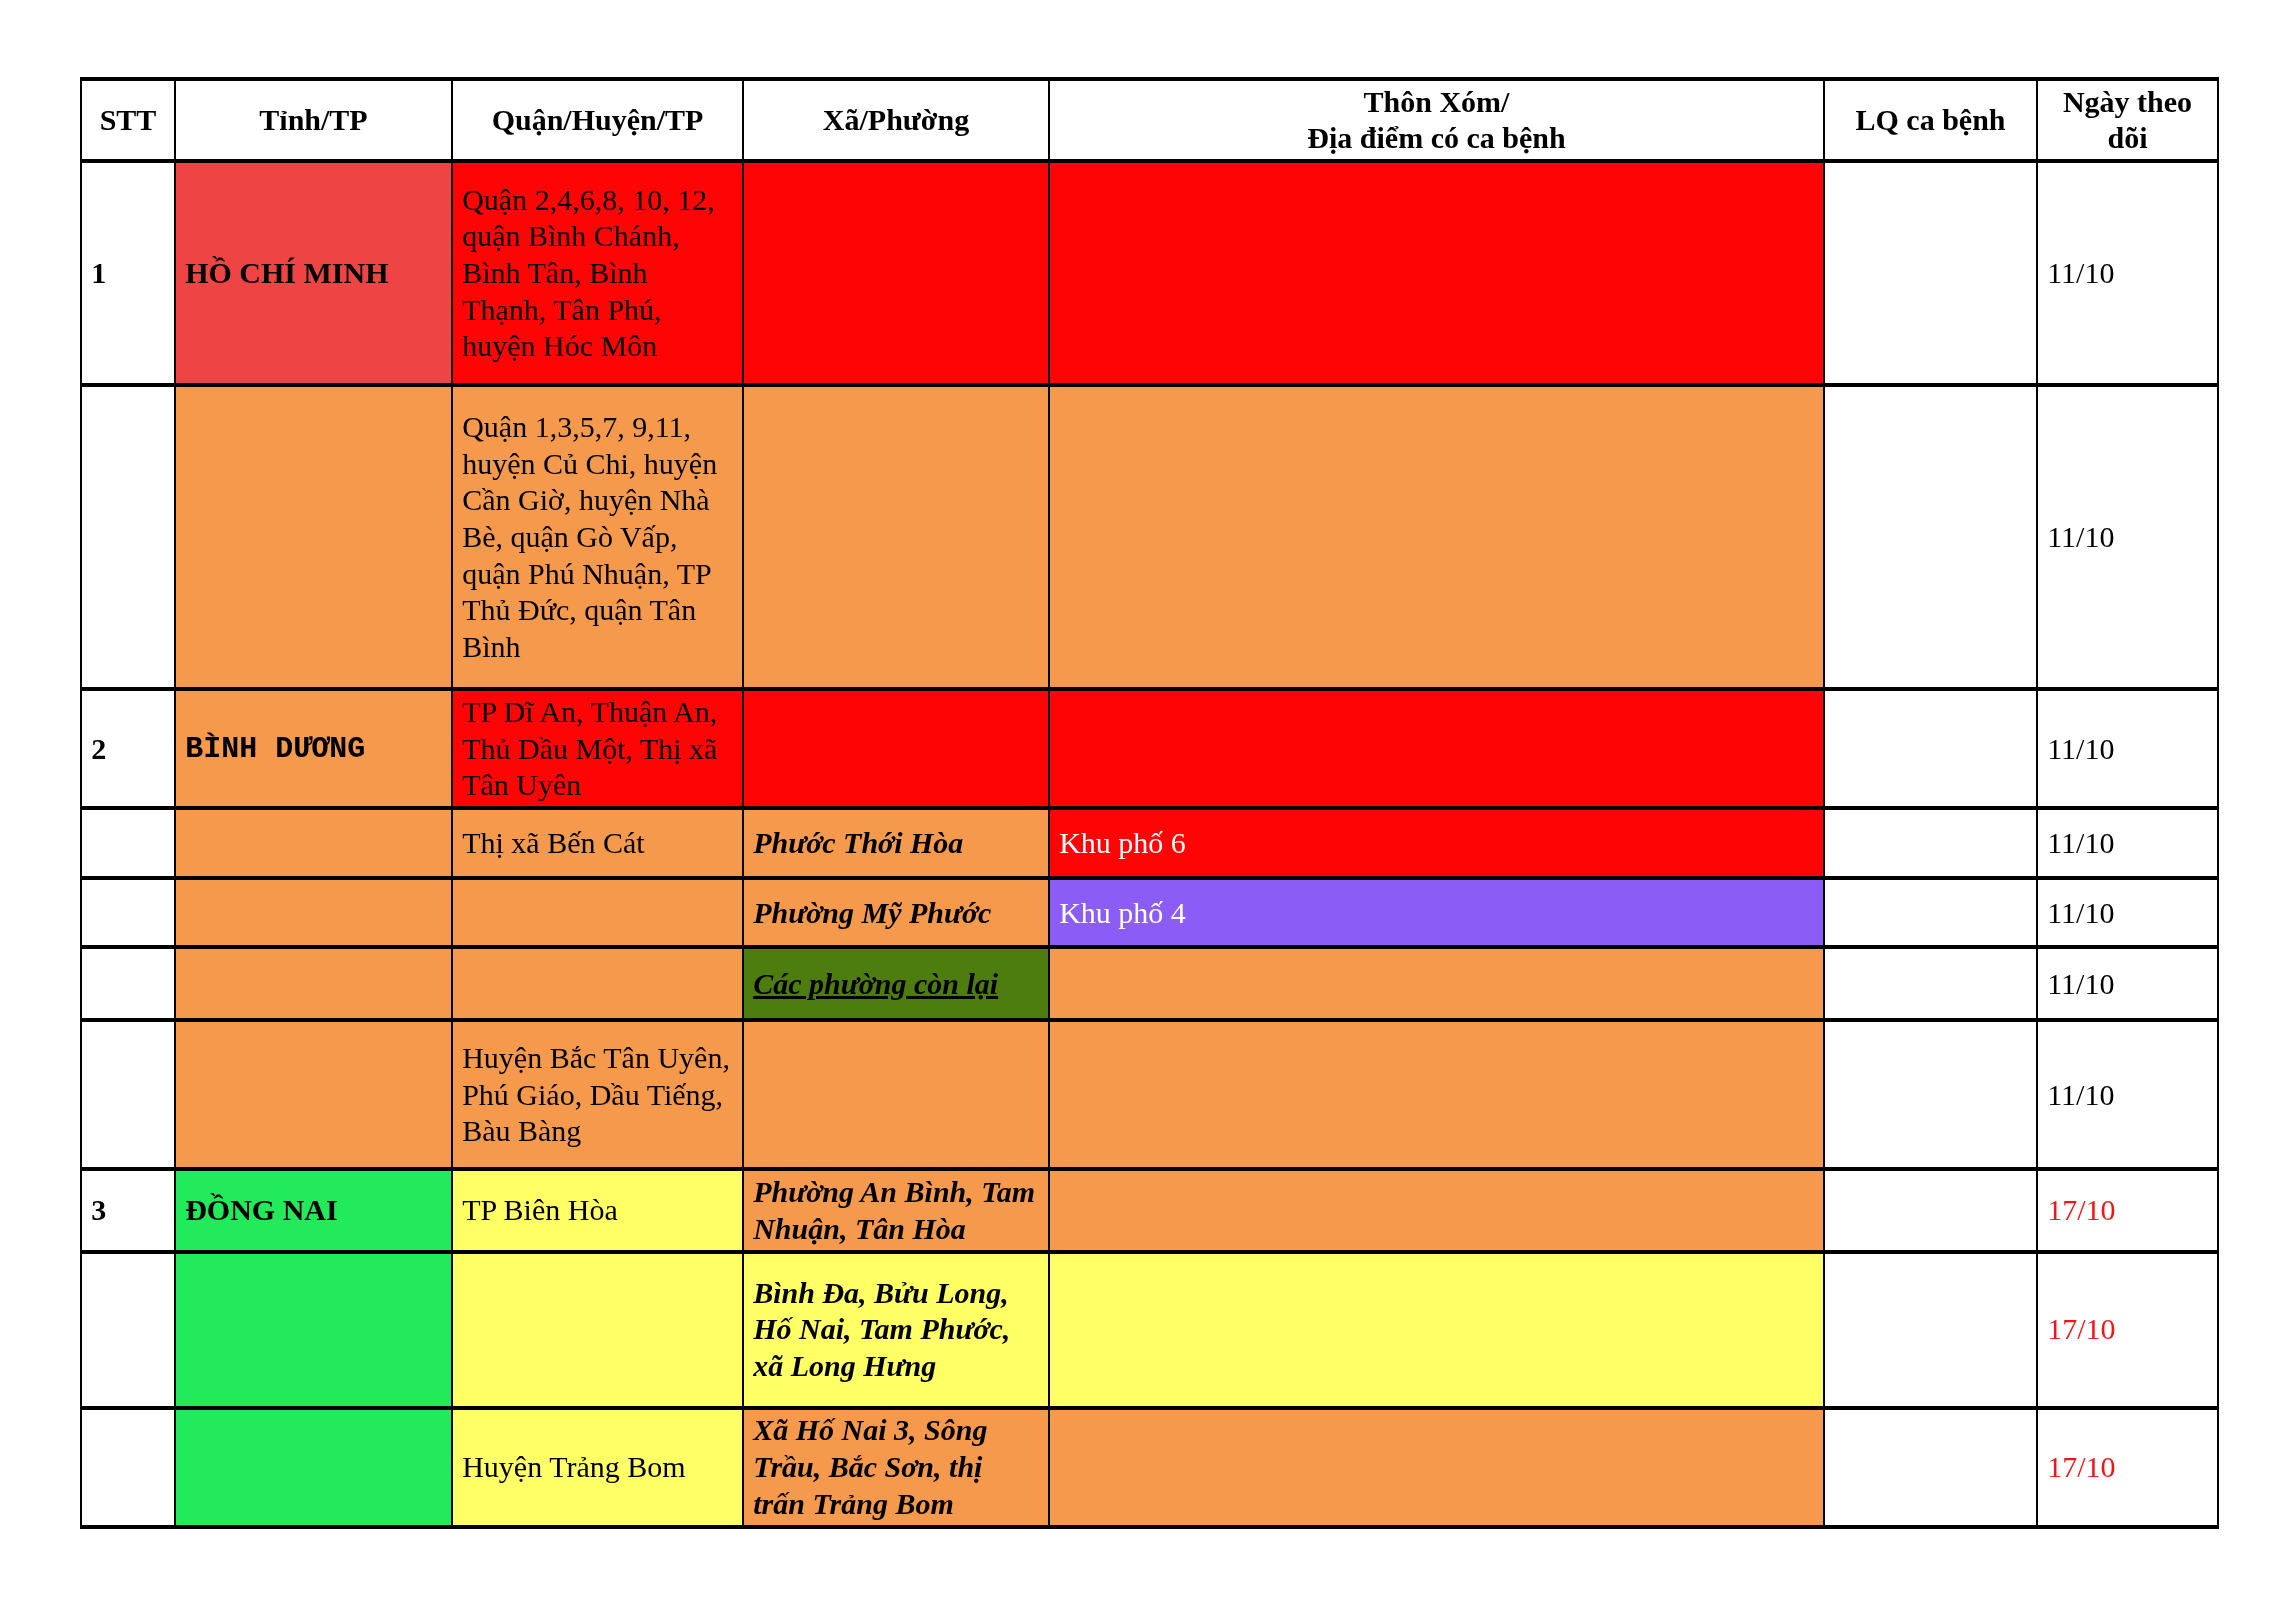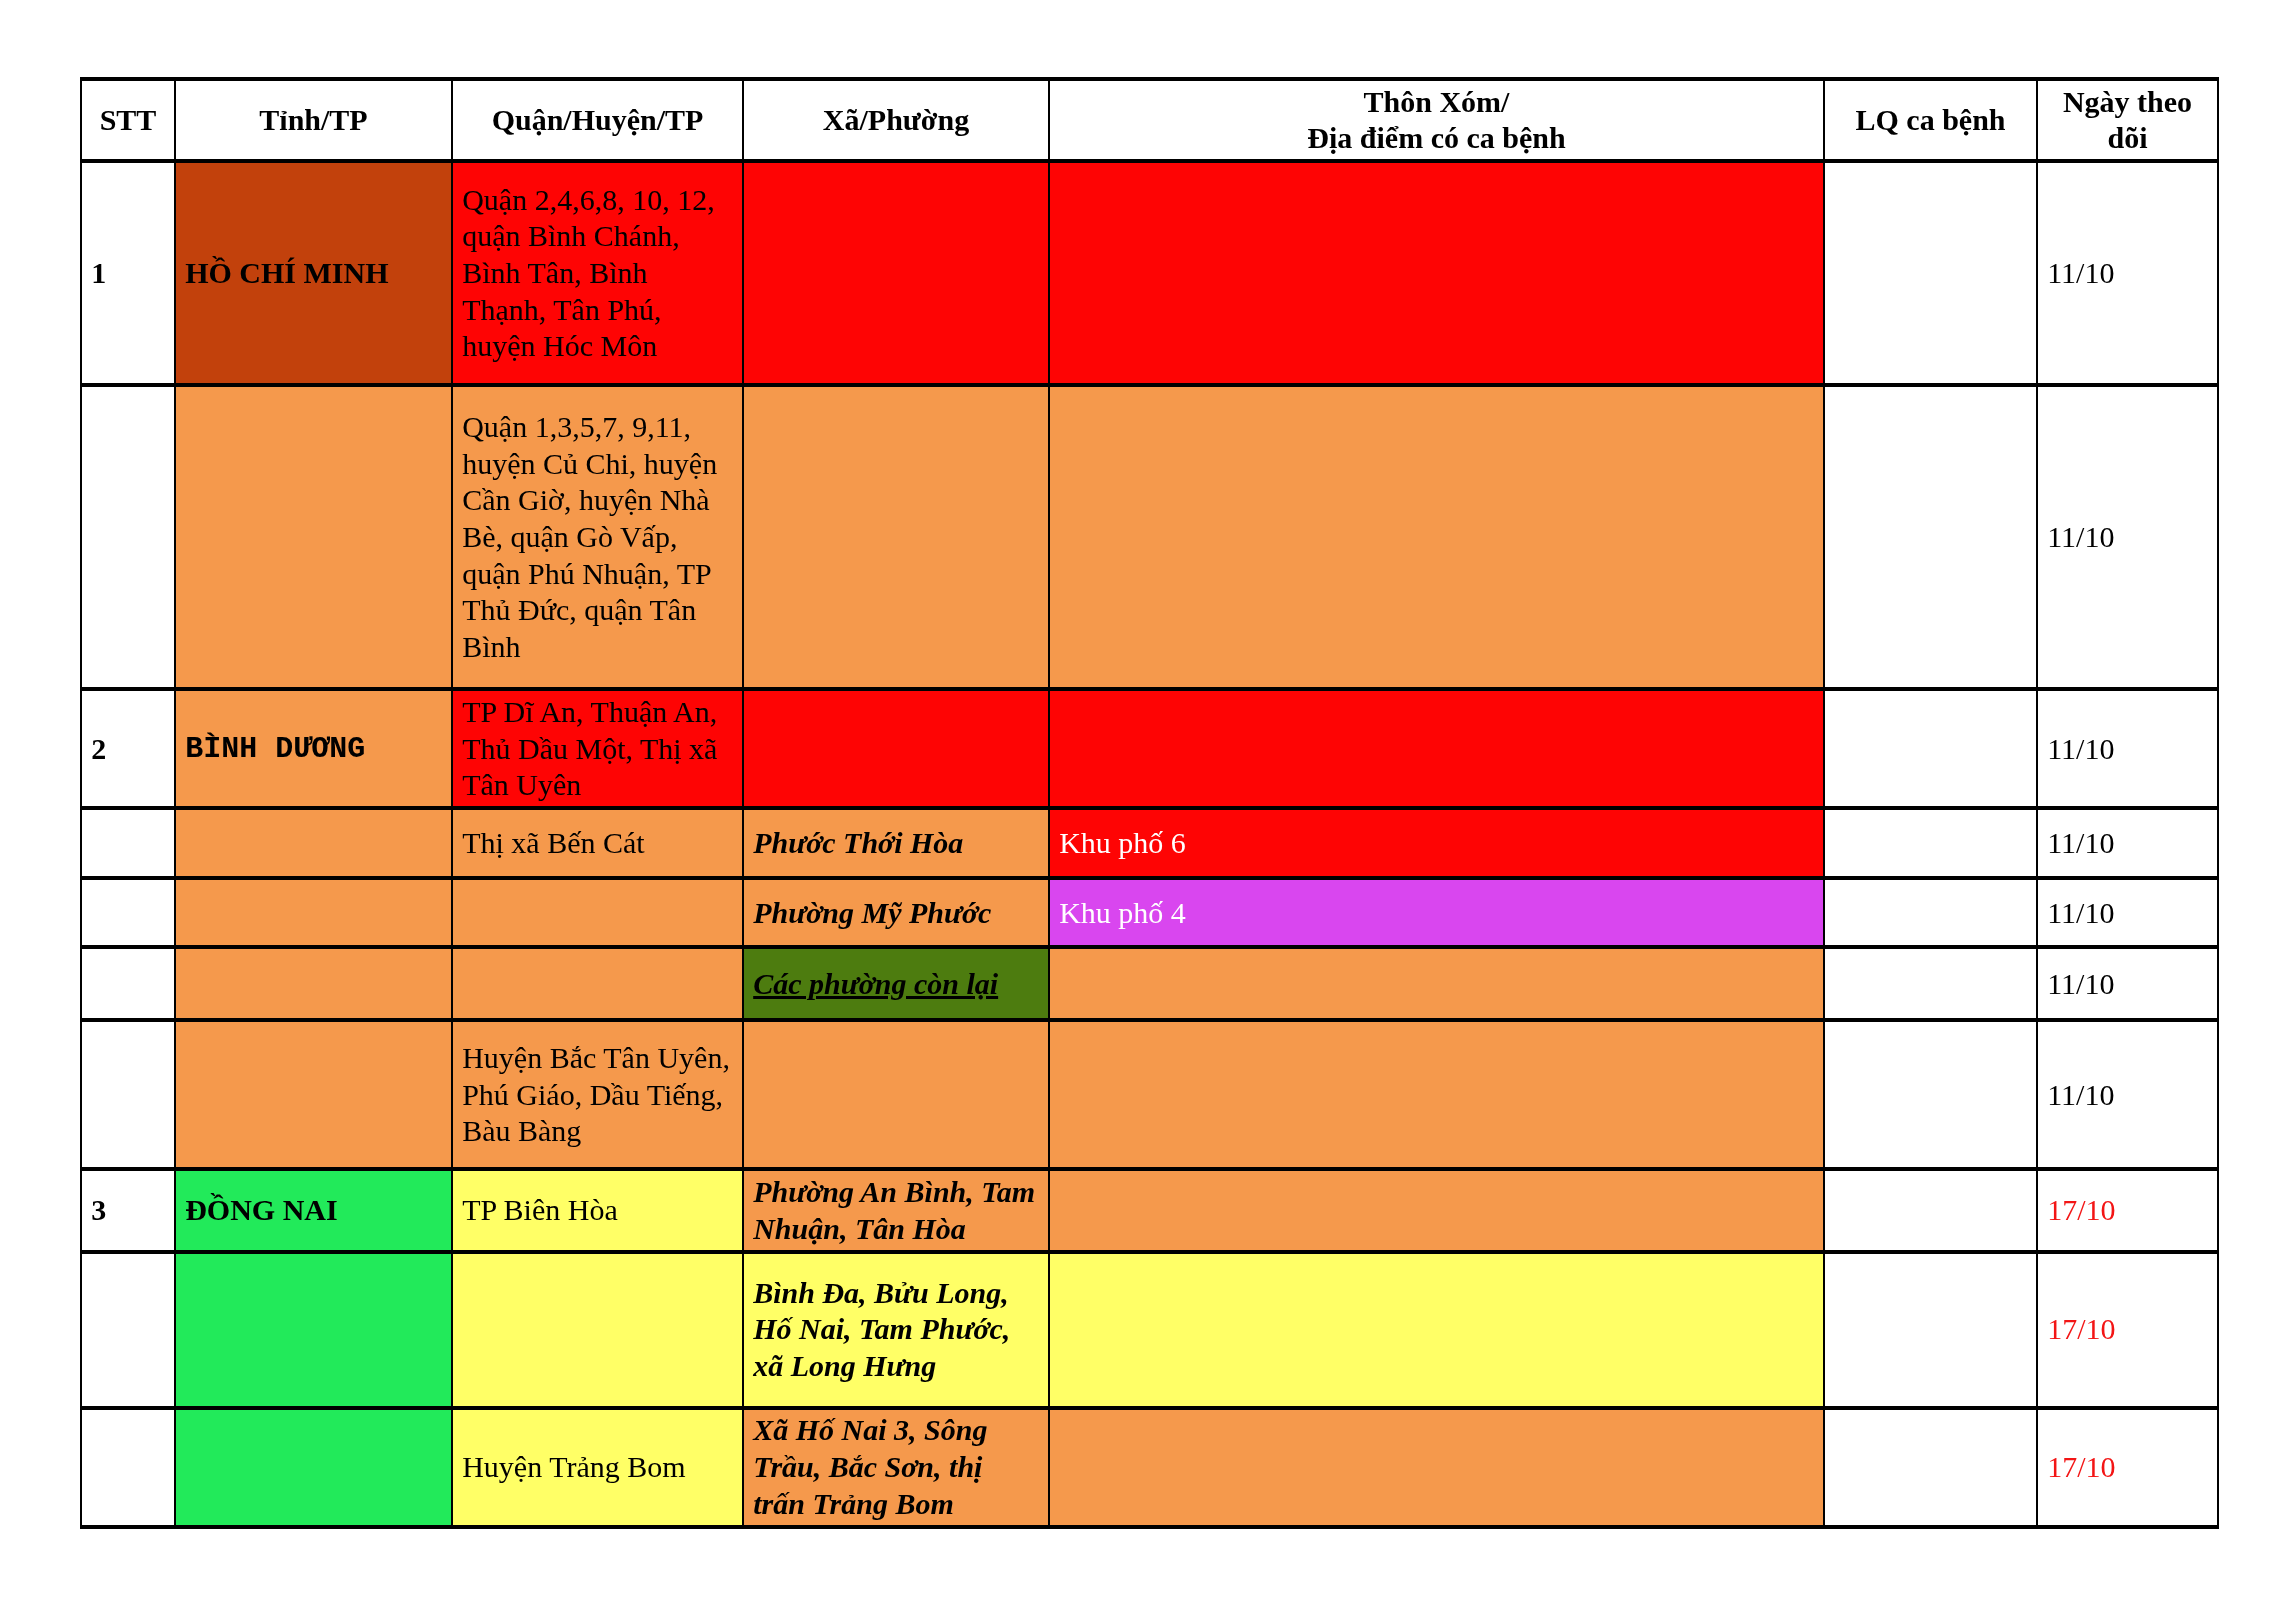--- a/index.html
+++ b/index.html
@@ -73,21 +73,21 @@
           <th>Xã/Phường</th>
           <th>Thôn Xóm/
 Địa điểm có ca bệnh</th>
           <th>LQ ca bệnh</th>
           <th>Ngày theo dõi</th>
         </tr>
       </thead>
     <tbody id="tbody">
         <tr style="height: 224px;">
           <td class="b ta-c va-mid" style="background: rgb(255, 255, 255);">1</td>
-          <td class="b ta-l va-mid" style="background: #c2410c;">HỒ CHÍ MINH</td>
+          <td class="b ta-l va-mid" style="background: #ef4444;">HỒ CHÍ MINH</td>
           <td class="ta-l va-top" style="background: rgb(254, 4, 4);">Quận 2,4,6,8, 10, 12, quận Bình Chánh, Bình Tân, Bình Thạnh, Tân Phú, huyện Hóc Môn</td>
           <td class="ta-l va-mid" style="background: rgb(254, 4, 4);"></td>
           <td class="ta-l va-mid" style="background: rgb(254, 4, 4);"></td>
           <td class="ta-l va-mid" style="background: rgb(255, 255, 255);"></td>
           <td class="ta-c va-mid" style="background: rgb(255, 255, 255);">11/10</td>
         </tr>
         <tr style="height: 304px;">
           <td class="ta-l va-mid" style="background: rgb(255, 255, 255);"></td>
           <td class="ta-l va-mid" style="background: rgb(245, 153, 76);"></td>
           <td class="ta-l va-top" style="background: rgb(245, 153, 76);">Quận 1,3,5,7, 9,11, huyện Củ Chi, huyện Cần Giờ, huyện Nhà Bè, quận Gò Vấp, quận Phú Nhuận, TP Thủ Đức, quận Tân Bình</td>
@@ -112,21 +112,21 @@
           <td class="b i ta-l va-mid" style="background: rgb(245, 153, 76);">Phước Thới Hòa</td>
           <td class="ta-l va-top" style="background: rgb(254, 4, 4); color: rgb(255, 255, 255);">Khu phố 6</td>
           <td class="ta-l va-mid" style="background: rgb(255, 255, 255);"></td>
           <td class="ta-c va-mid" style="background: rgb(255, 255, 255);">11/10</td>
         </tr>
         <tr style="height: 69px;">
           <td class="ta-l va-mid" style="background: rgb(255, 255, 255);"></td>
           <td class="ta-l va-mid" style="background: rgb(245, 153, 76);"></td>
           <td class="ta-l va-mid" style="background: rgb(245, 153, 76);"></td>
           <td class="b i ta-l va-mid" style="background: rgb(245, 153, 76);">Phường Mỹ Phước</td>
-          <td class="ta-l va-top" style="background: #d946ef; color: rgb(255, 255, 255);">Khu phố 4</td>
+          <td class="ta-l va-top" style="background: #8b5cf6; color: rgb(255, 255, 255);">Khu phố 4</td>
           <td class="ta-l va-mid" style="background: rgb(255, 255, 255);"></td>
           <td class="ta-c va-mid" style="background: rgb(255, 255, 255);">11/10</td>
         </tr>
         <tr style="height: 73px;">
           <td class="ta-l va-mid" style="background: rgb(255, 255, 255);"></td>
           <td class="ta-l va-mid" style="background: rgb(245, 153, 76);"></td>
           <td class="ta-l va-mid" style="background: rgb(245, 153, 76);"></td>
           <td class="b i ta-l va-mid" style="background: #4d7c0f; text-decoration: underline;">Các phường còn lại</td>
           <td class="ta-l va-mid" style="background: rgb(245, 153, 76);"></td>
           <td class="ta-l va-mid" style="background: rgb(255, 255, 255);"></td>

